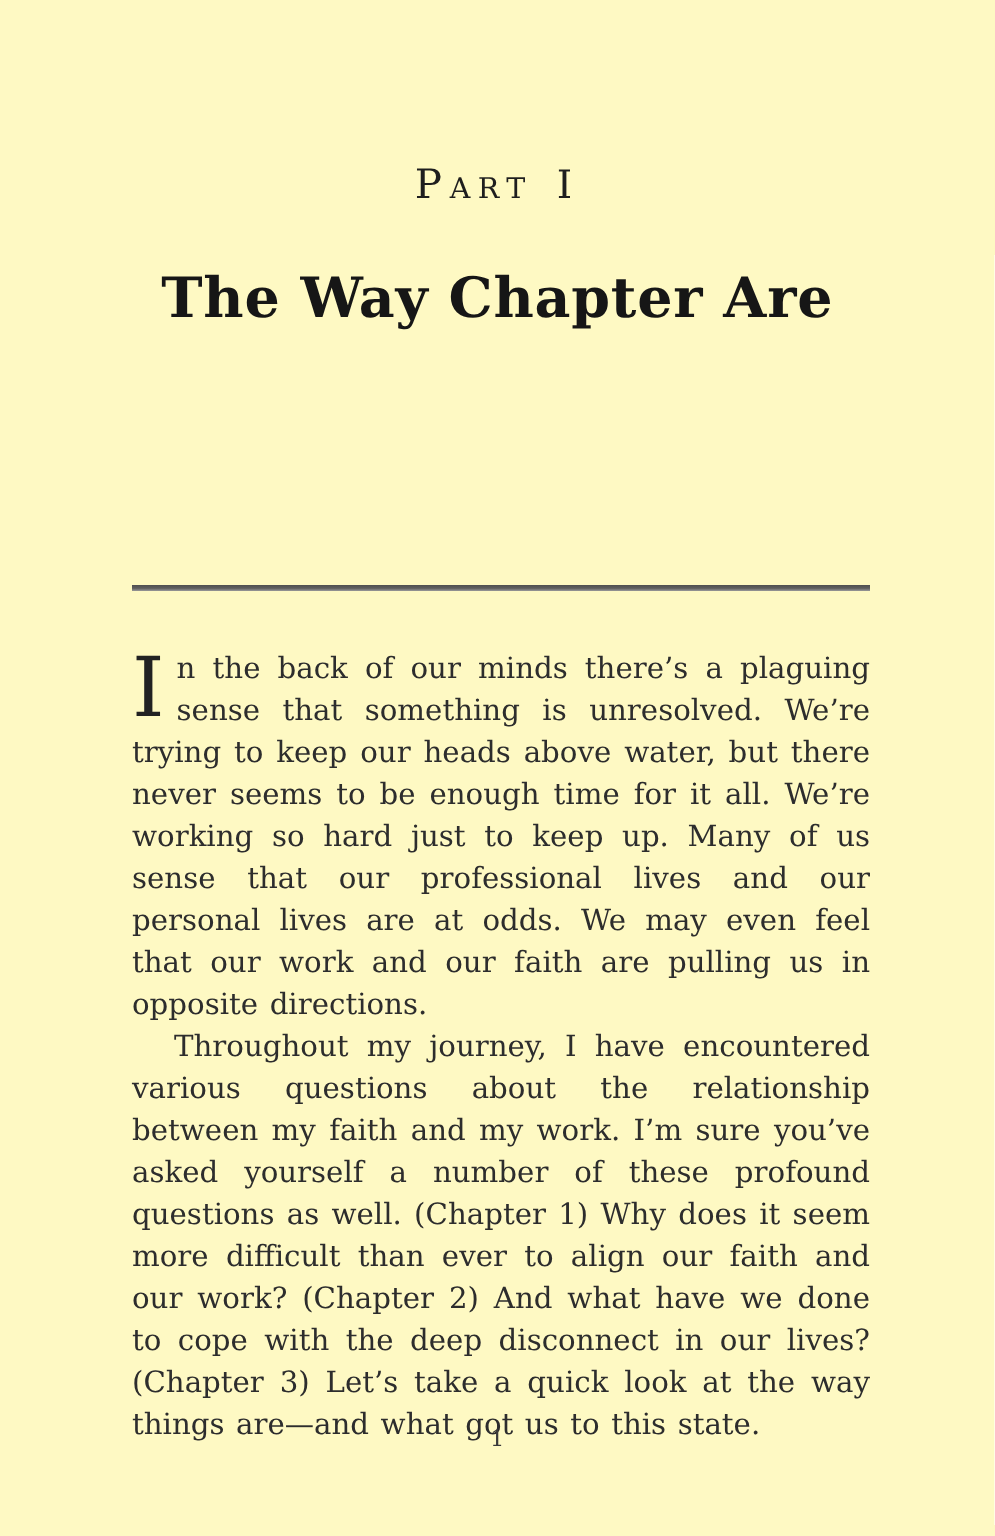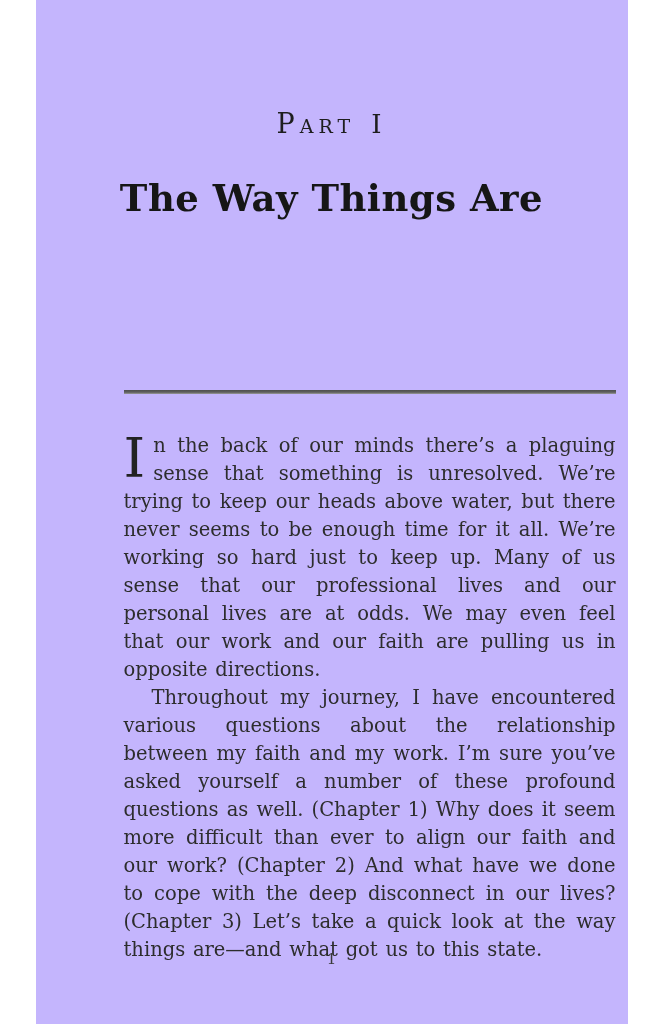--- a/index.html
+++ b/index.html
@@ -2,24 +2,24 @@
 <html><head>
 <meta charset="utf-8">
 <style>
   html, body {
     margin: 0;
     padding: 0;
     background: #ffffff;
   }
   .page {
     position: relative;
-    width: 592px;
+    width: 663px;
     height: 1024px;
     margin: 0 auto;
-    background: #c4b5fd;
+    background: #fef9c3;
     overflow: hidden;
     font-family: "DejaVu Serif", serif;
     color: #2d2d2d;
   }
   .content-column {
     margin: 0 88px 0 88px;
     width: 492px;
   }
   
   .part-heading {
@@ -94,21 +94,21 @@
 </style>
 </head>
 <body>
 
 <div class="page">
 
   <div class="part-heading">
     <span class="part-initial">P</span><span class="part-smallcaps">ART</span><span class="part-numeral">I</span>
   </div>
 
-  <h1 class="book-title">The Way Things Are</h1>
+  <h1 class="book-title">The Way Chapter Are</h1>
 
   <div class="content-column">
 
     <div class="section-rule"></div>
 
     <div class="body-text">
       <p><span class="drop-cap">I</span><span>n the back of our minds there’s a plaguing sense that something is unresolved. We’re trying to keep our heads above water, but there never seems to be enough time for it all. We’re working so hard just to keep up. Many of us sense that our professional lives and our personal lives are at odds. We may even feel that our work and our faith are pulling us in opposite directions.</span></p>
       <p class="paragraph-indent">Throughout my journey, I have encountered various questions about the relationship between my faith and my work. I’m sure you’ve asked yourself a number of these profound questions as well. (Chapter 1) Why does it seem more difficult than ever to align our faith and our work? (Chapter 2) And what have we done to cope with the deep disconnect in our lives? (Chapter 3) Let’s take a quick look at the way things are—and what got us to this state.</p>
     </div>
 

